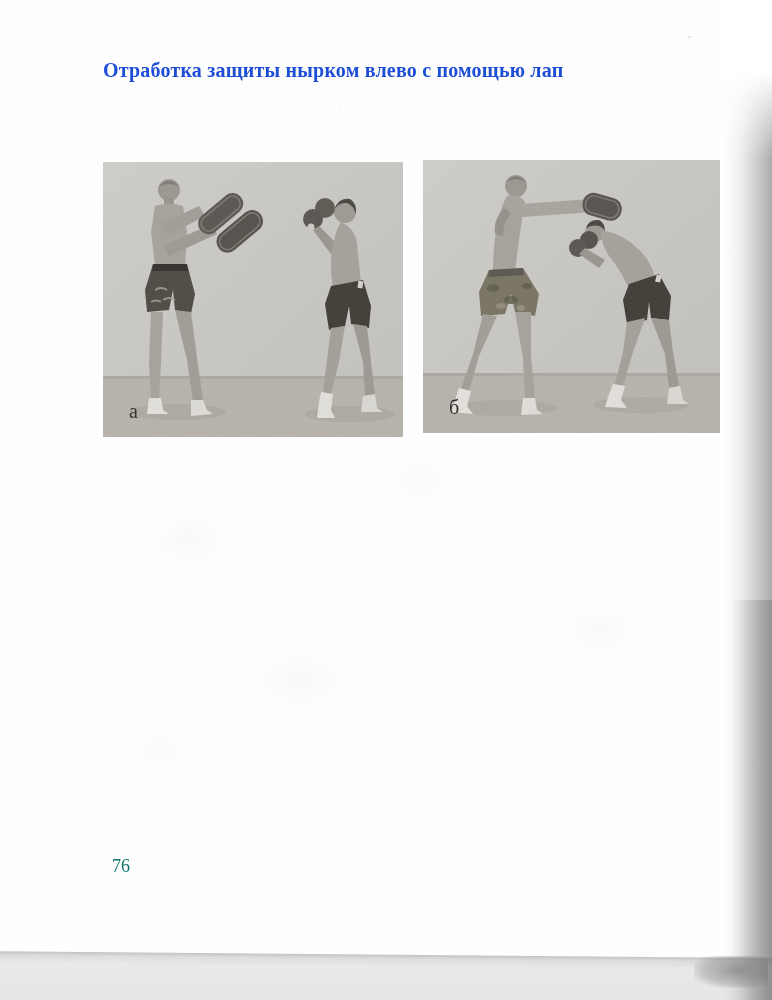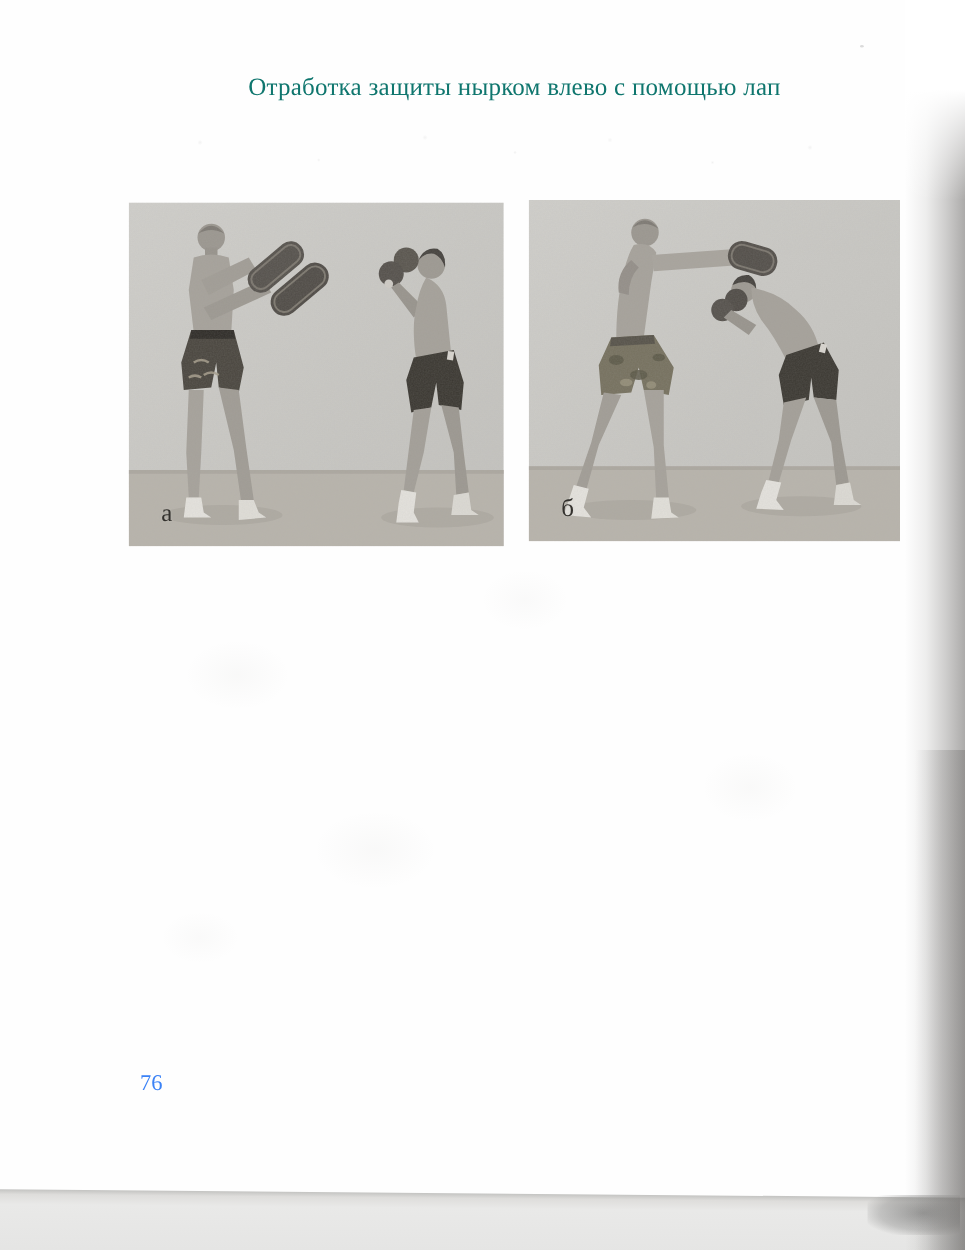--- a/index.html
+++ b/index.html
@@ -2,32 +2,32 @@
 <html><head>
 <meta charset="utf-8">
 <style>
   html,body{margin:0;padding:0;background:#ffffff;}
   .page{
     position:relative;width:772px;height:1000px;background:#fefefe;
     overflow:hidden;font-family:"Liberation Serif","DejaVu Serif",serif;
   }
   .heading{
     position:absolute;top:59px;left:103px;width:617px;margin:0;
-    text-align:center;font-size:20px;font-weight:normal;color:#0f766e;
+    font-size:20px;font-weight:bold;color:#1d4ed8;
     letter-spacing:0.2px;white-space:nowrap;
   }
   .photo{position:absolute;margin:0;padding:0;}
   .photo-a{left:103px;top:162px;width:300px;height:275px;}
   .photo-b{left:423px;top:160px;width:297px;height:273px;}
   .photo svg{display:block;width:100%;height:100%;}
   .photo-label{
     position:absolute;left:26px;bottom:16px;font-size:20px;color:#33312d;
     line-height:1;text-shadow:0 0 2px rgba(200,198,194,0.6);
   }
-  .footer{position:absolute;top:856px;left:103px;width:617px;height:26px;color:#3b82f6;}
+  .footer{position:absolute;top:856px;left:103px;width:617px;height:26px;color:#0f766e;}
   .page-num{position:absolute;left:9px;top:0;font-size:18px;}
   .running-title{
     position:absolute;left:0;right:0;top:0;text-align:center;
     font-size:17.5px;letter-spacing:0.6px;white-space:nowrap;
   }
   
   .bleed-marks{
     position:absolute;left:40px;top:100px;width:660px;height:60px;
     background:
       radial-gradient(circle 3px at 120px 14px, rgba(90,90,90,0.07), transparent 70%),

